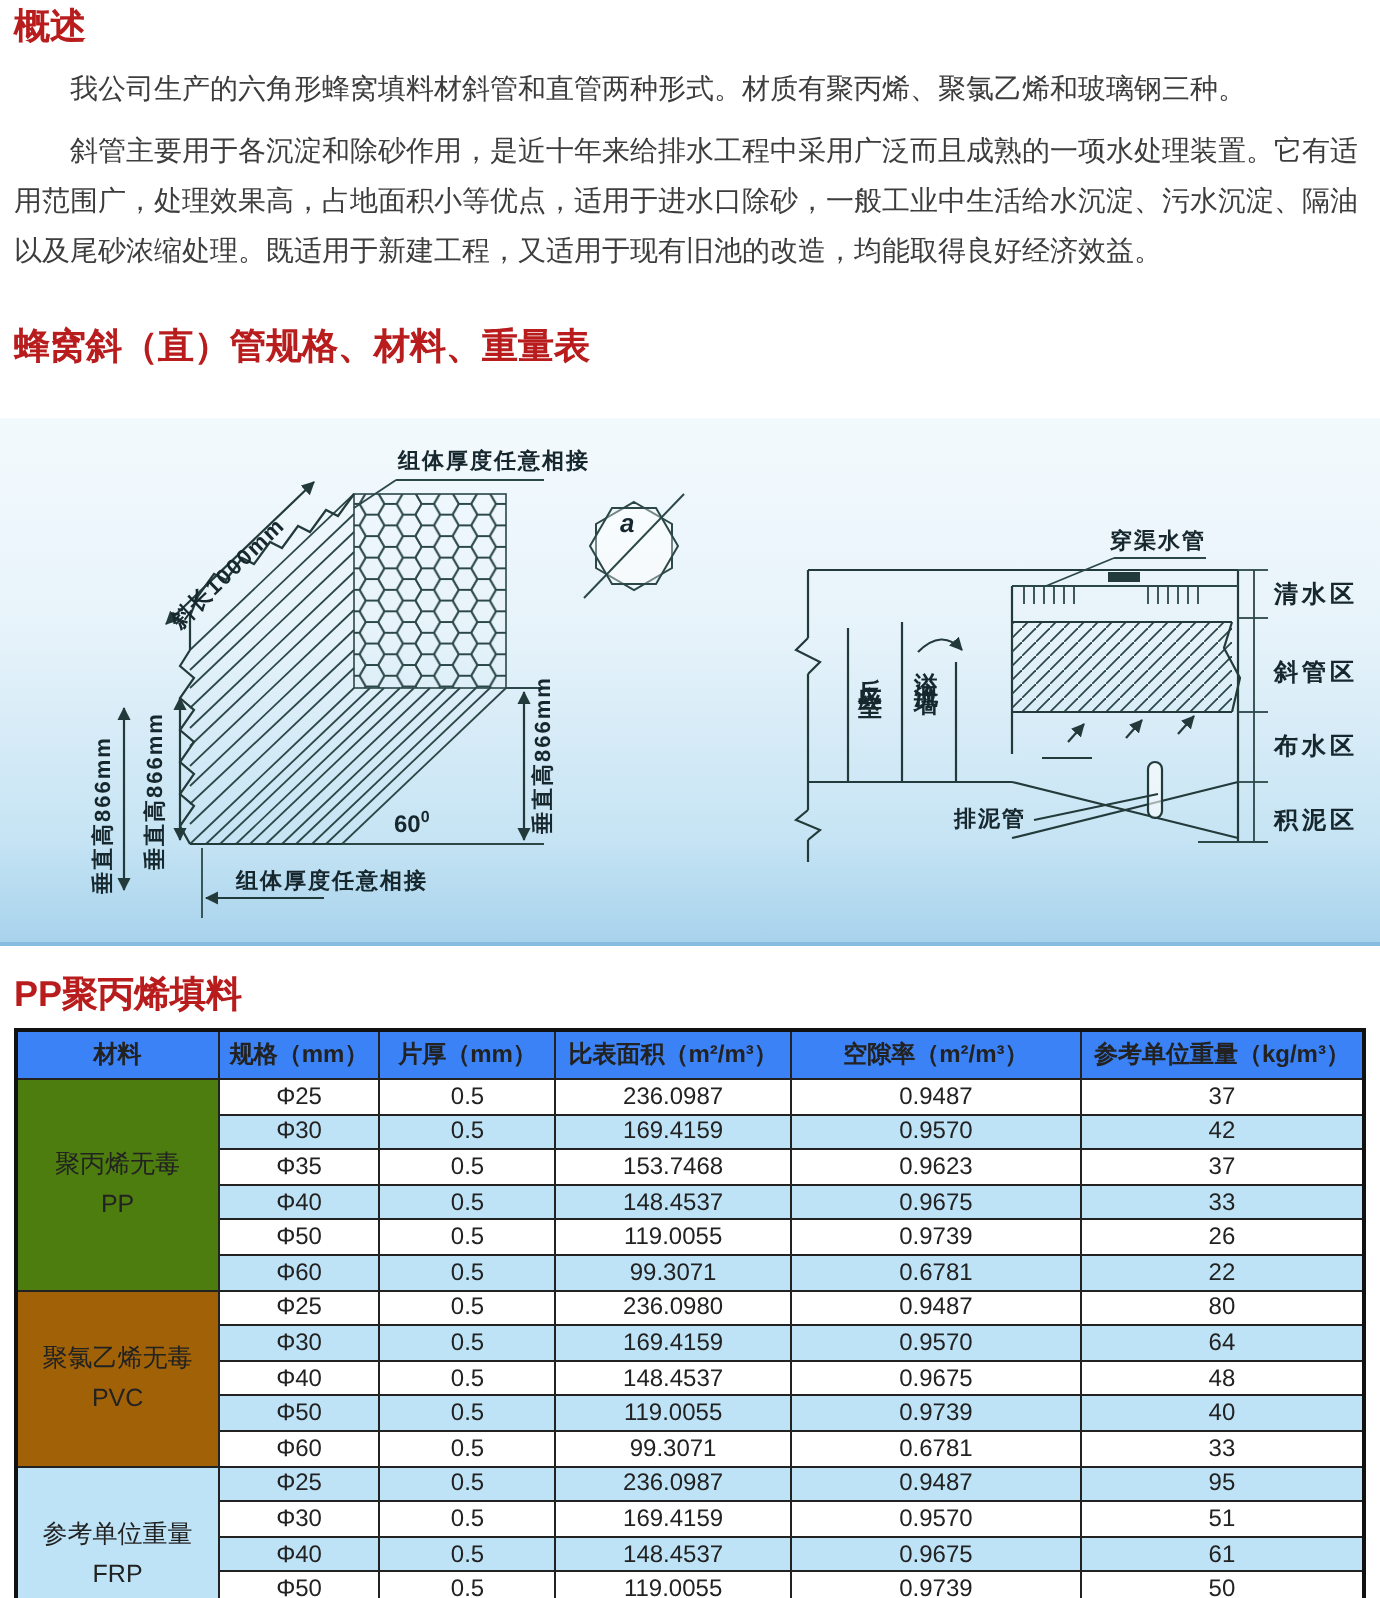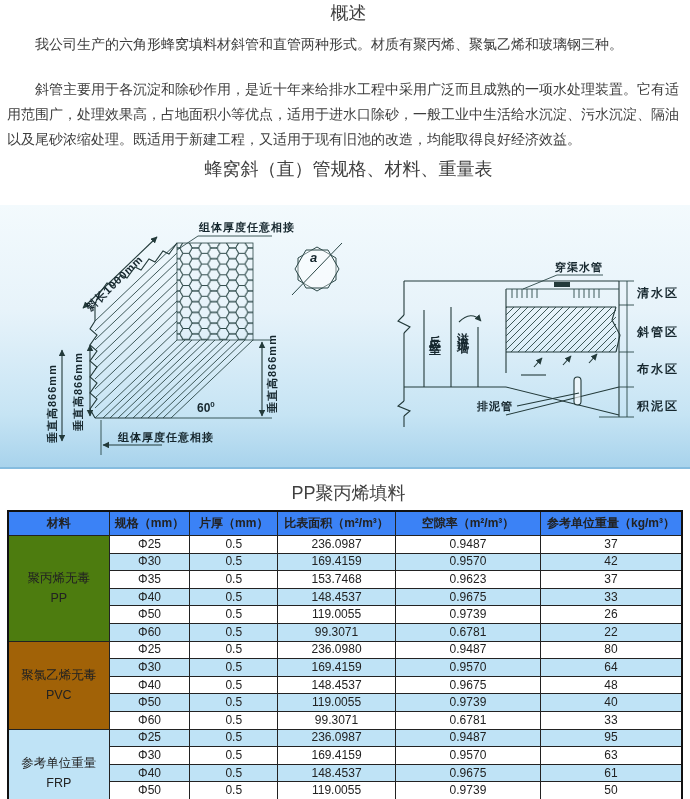--- a/index.html
+++ b/index.html
@@ -1,25 +1,25 @@
 <!DOCTYPE html>
 <html><head>
 <meta charset="utf-8">
 <style>
   html,body{margin:0;padding:0;}
   body{
     width:690px;height:799px;overflow:hidden;background:#fff;
     font-family:"Liberation Sans","DejaVu Sans",sans-serif;color:#404040;
   }
   .green-heading{
-    color:#404040;font-size:18px;font-weight:normal;margin:2px 0 8px 7px;line-height:22px;text-align:center;
+    color:#b91c1c;font-size:18px;font-weight:bold;margin:2px 0 8px 7px;line-height:22px;
   }
   .para{margin:0 7px;font-size:14px;line-height:25px;text-indent:2em;color:#3d3d3d;}
-  .para + .para{margin-top:20px;}
-  .spec-heading{margin-top:6px;margin-bottom:0;}
+  .para + .para{margin-top:6px;}
+  .spec-heading{margin-top:24px;margin-bottom:0;}
   .pp-heading{margin-top:13px;margin-bottom:6px;}
 
   
   .diagram-panel{
     position:relative;margin-top:25px;height:262px;width:690px;
     background:linear-gradient(180deg,#f3fafd 0%,#e7f3fa 40%,#c6e4f4 80%,#a8d3ec 100%);
     border-bottom:2px solid #85bcdf;
   }
   .module-diagram,.tank-diagram{position:absolute;top:0;height:262px;}
   .module-diagram{left:0;width:355px;}
@@ -356,21 +356,21 @@
         <td>0.5</td>
         <td>236.0987</td>
         <td>0.9487</td>
         <td>95</td>
       </tr>
       <tr>
         <td>Φ30</td>
         <td>0.5</td>
         <td>169.4159</td>
         <td>0.9570</td>
-        <td>63</td>
+        <td>51</td>
       </tr>
       <tr class="alt">
         <td>Φ40</td>
         <td>0.5</td>
         <td>148.4537</td>
         <td>0.9675</td>
         <td>61</td>
       </tr>
       <tr>
         <td>Φ50</td>

